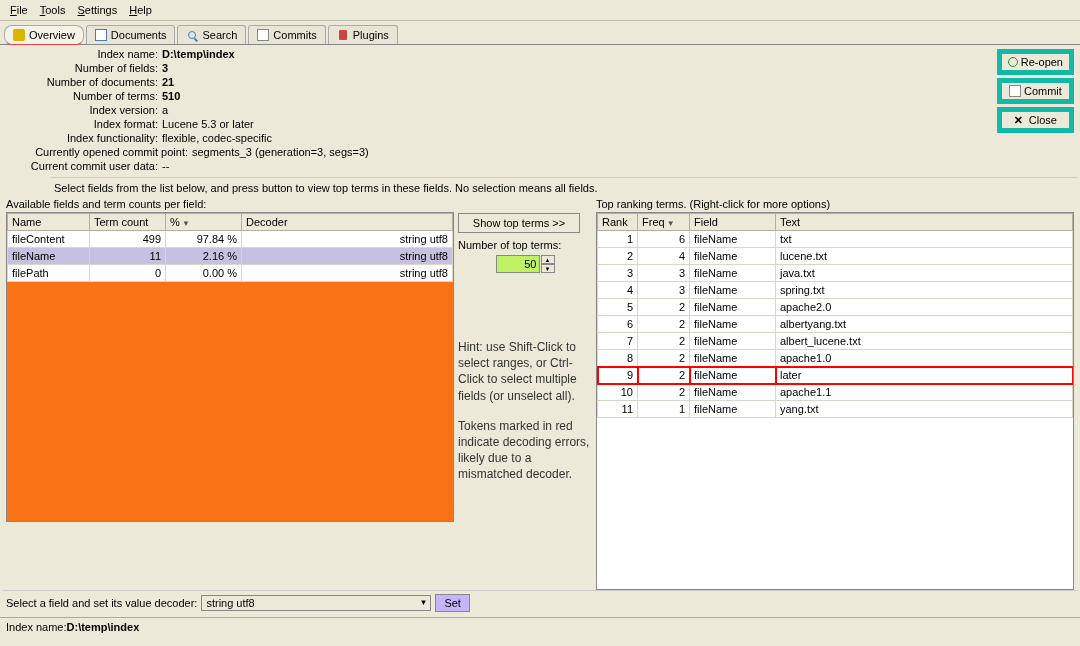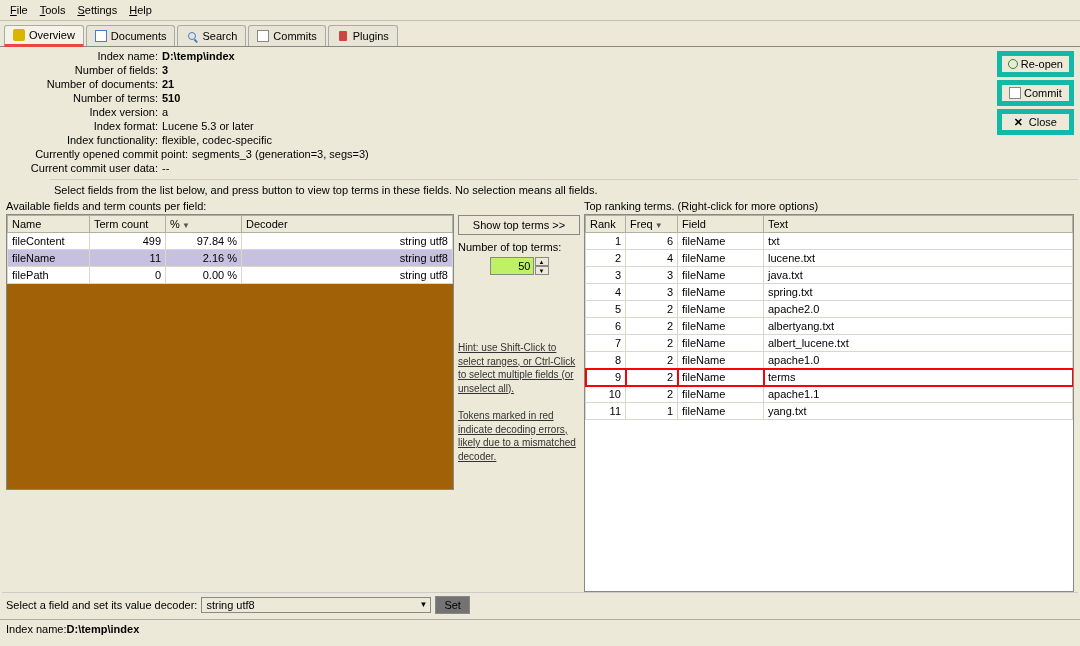--- a/index.html
+++ b/index.html
@@ -4,65 +4,65 @@
 <style>
 * { box-sizing: border-box; margin: 0; padding: 0; font-family: "Segoe UI", Arial, sans-serif; font-size: 11px; }
 body { background: #ece9d8; width: 1080px; height: 646px; overflow: hidden; color: #000; }
 
 .menubar { display: flex; padding: 2px 4px; background: #ece9d8; border-bottom: 1px solid #c0c0b0; }
 .menubar span { padding: 2px 6px; cursor: pointer; }
 .menubar span u { text-decoration: underline; }
 
 .tabs { display: flex; padding: 4px 4px 0 4px; border-bottom: 1px solid #888; }
 .tab { display: flex; align-items: center; padding: 3px 8px; margin-right: 2px; background: #e8e5d6; border: 1px solid #aaa; border-bottom: none; border-radius: 3px 3px 0 0; cursor: pointer; }
-.tab.active { background: #f5f3e8; border-bottom: 3px solid #ef4444; margin-bottom: -1px; }
+.tab.active { background: #f5f3e8; border-bottom: 1px solid #ef4444; margin-bottom: -1px; border-radius: 8px; }
 .tab-icon { width: 12px; height: 12px; margin-right: 4px; display: inline-flex; align-items: center; justify-content: center; }
 
 .content { position: relative; padding: 2px; }
 
 .summary-row { display: flex; padding: 1px 0; }
 .summary-label { width: 160px; text-align: right; padding-right: 4px; }
 .summary-value { font-weight: bold; }
 
 .action-buttons { position: absolute; top: 4px; right: 6px; display: flex; flex-direction: column; gap: 3px; }
 .btn { display: flex; align-items: center; justify-content: center; padding: 2px 6px; background: #ece9d8; border: 5px solid #14b8a6; cursor: pointer; min-width: 72px; }
 .btn-icon { width: 12px; height: 12px; margin-right: 3px; display: inline-flex; }
 
 .instruction { padding: 4px 4px 2px 4px; border-top: 1px solid #ccc; margin-top: 4px; margin-left: 48px; }
 
 .panels { display: flex; padding: 0 4px; }
 .left-panel { width: 448px; }
-.middle-panel { width: 130px; padding: 0 4px; }
+.middle-panel { width: 142px; padding: 0 4px; }
 .right-panel { flex: 1; }
 
 .panel-title { padding: 2px 0; }
 
 table { border-collapse: collapse; width: 100%; background: #fff; }
 th { background: #ece9d8; border: 1px solid #b0b0a0; padding: 2px 4px; text-align: left; font-weight: normal; cursor: pointer; }
 th.sortable::after { content: " ▼"; font-size: 8px; color: #555; }
 td { border: 1px solid #d8d8c8; padding: 2px 4px; }
 td.num { text-align: right; }
 tr.selected td { background: #c8c0e0; }
 tr.highlighted td { outline: 2px solid red; outline-offset: -1px; }
 
-.table-wrap { border: 1px solid #888; height: 276px; overflow: auto; background: #a16207; }
+.table-wrap { border: 1px solid #888; height: 310px; overflow: auto; background: #f97316; }
 .right-table-wrap { border: 1px solid #888; height: 378px; overflow: auto; background: #fff; }
 
 .show-btn { width: 122px; padding: 3px; background: #ece9d8; border: 1px solid #888; cursor: pointer; margin-bottom: 6px; }
 .spinner-row { display: flex; align-items: center; margin: 4px 0 16px 0; }
 .spinner { width: 44px; text-align: right; padding: 2px; border: 1px solid #888; background: #bef264; }
 .spin-btns { display: flex; flex-direction: column; margin-left: 1px; }
 .spin-btns button { width: 14px; height: 9px; font-size: 6px; line-height: 6px; border: 1px solid #888; background: #ece9d8; padding: 0; }
 
-.hint { font-size: 10px; color: #333; line-height: 1.35; margin-bottom: 14px; text-decoration: underline; }
+.hint { font-size: 12px; color: #333; line-height: 1.35; margin-bottom: 14px; }
 
 .decoder-row { display: flex; align-items: center; padding: 3px 4px; border-top: 1px solid #ccc; gap: 4px; }
 .decoder-select { flex: 0 0 230px; padding: 1px 16px 1px 4px; border: 1px solid #888; background: #ece9d8; position: relative; }
 .decoder-select::after { content: "▼"; position: absolute; right: 3px; top: 2px; font-size: 8px; }
-.set-btn { padding: 2px 8px; border: 1px solid #888; background: #737373; }
+.set-btn { padding: 2px 8px; border: 1px solid #888; background: #c4b5fd; }
 
 .statusbar { display: flex; align-items: center; padding: 3px 6px; border-top: 1px solid #aaa; background: #ece9d8; }
 
 .ic-yellow { background: #dbb400; border-radius: 2px; }
 .ic-doc { background: #fff; border: 1px solid #4a7ac8; }
 .ic-search { border: 1.5px solid #4a7ac8; border-radius: 50%; width: 8px; height: 8px; position: relative; }
 .ic-search::after { content: ""; position: absolute; width: 4px; height: 1.5px; background: #4a7ac8; bottom: -2px; right: -3px; transform: rotate(45deg); }
 .ic-commit { background: #fff; border: 1px solid #888; }
 .ic-plug { background: #c44; width: 8px; height: 10px; border-radius: 1px; }
 .ic-reopen { border: 1.5px solid #2a8a2a; border-radius: 50%; width: 10px; height: 10px; }
@@ -271,21 +271,21 @@
               <tr>
                 <td class="num">8</td>
                 <td class="num">2</td>
                 <td>fileName</td>
                 <td>apache1.0</td>
               </tr>
               <tr class="highlighted">
                 <td class="num">9</td>
                 <td class="num">2</td>
                 <td>fileName</td>
-                <td>terms</td>
+                <td>later</td>
               </tr>
               <tr>
                 <td class="num">10</td>
                 <td class="num">2</td>
                 <td>fileName</td>
                 <td>apache1.1</td>
               </tr>
               <tr>
                 <td class="num">11</td>
                 <td class="num">1</td>

